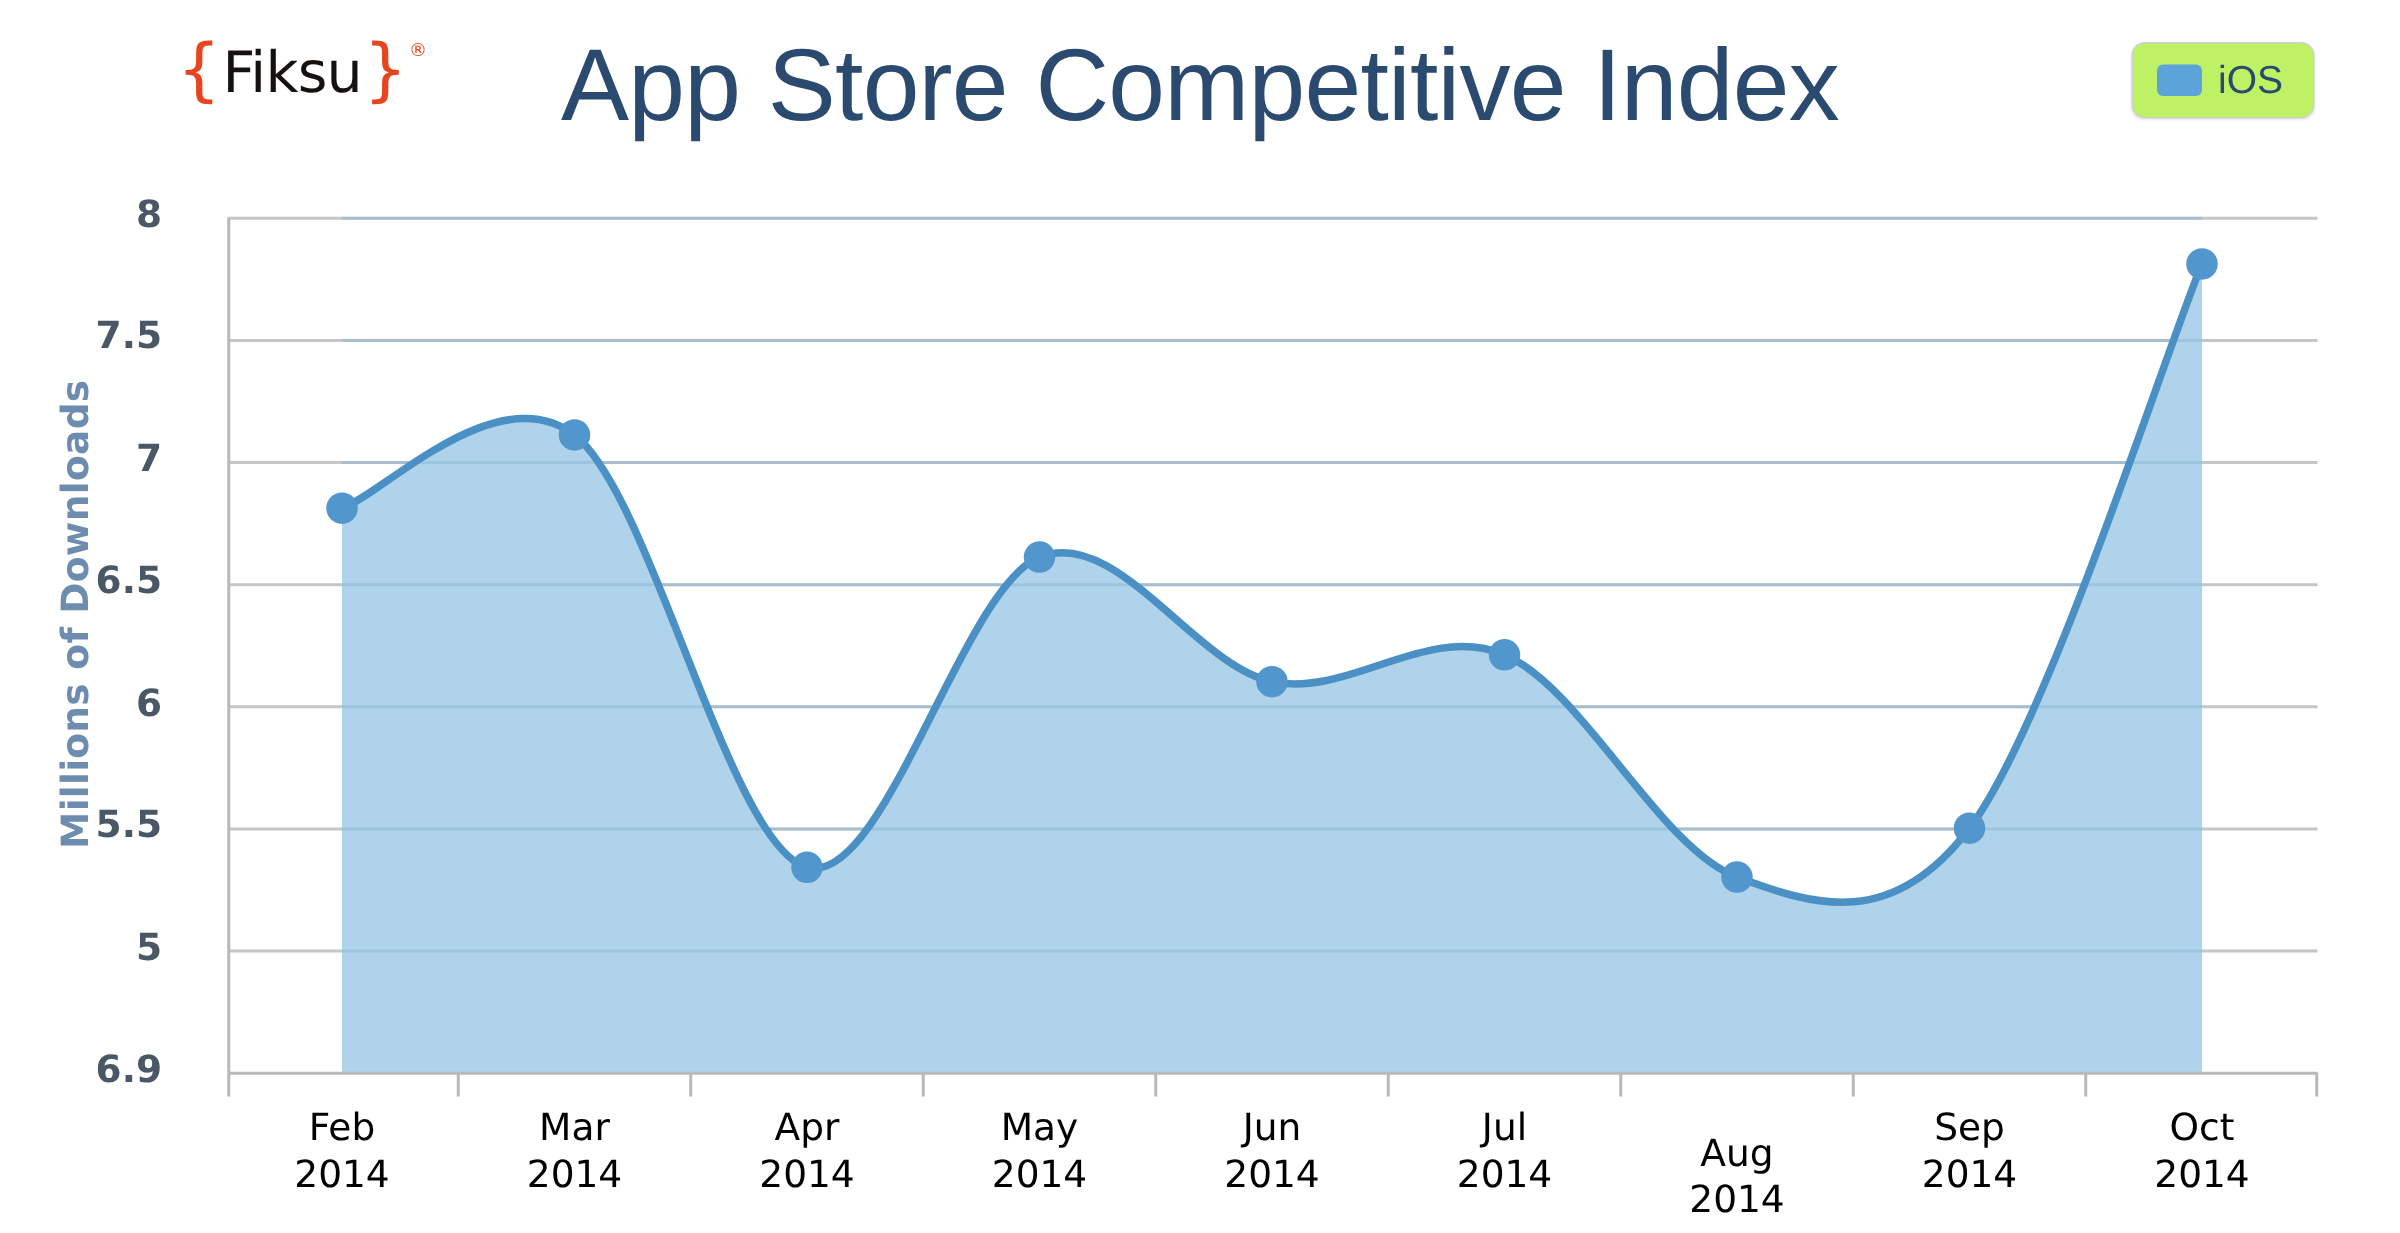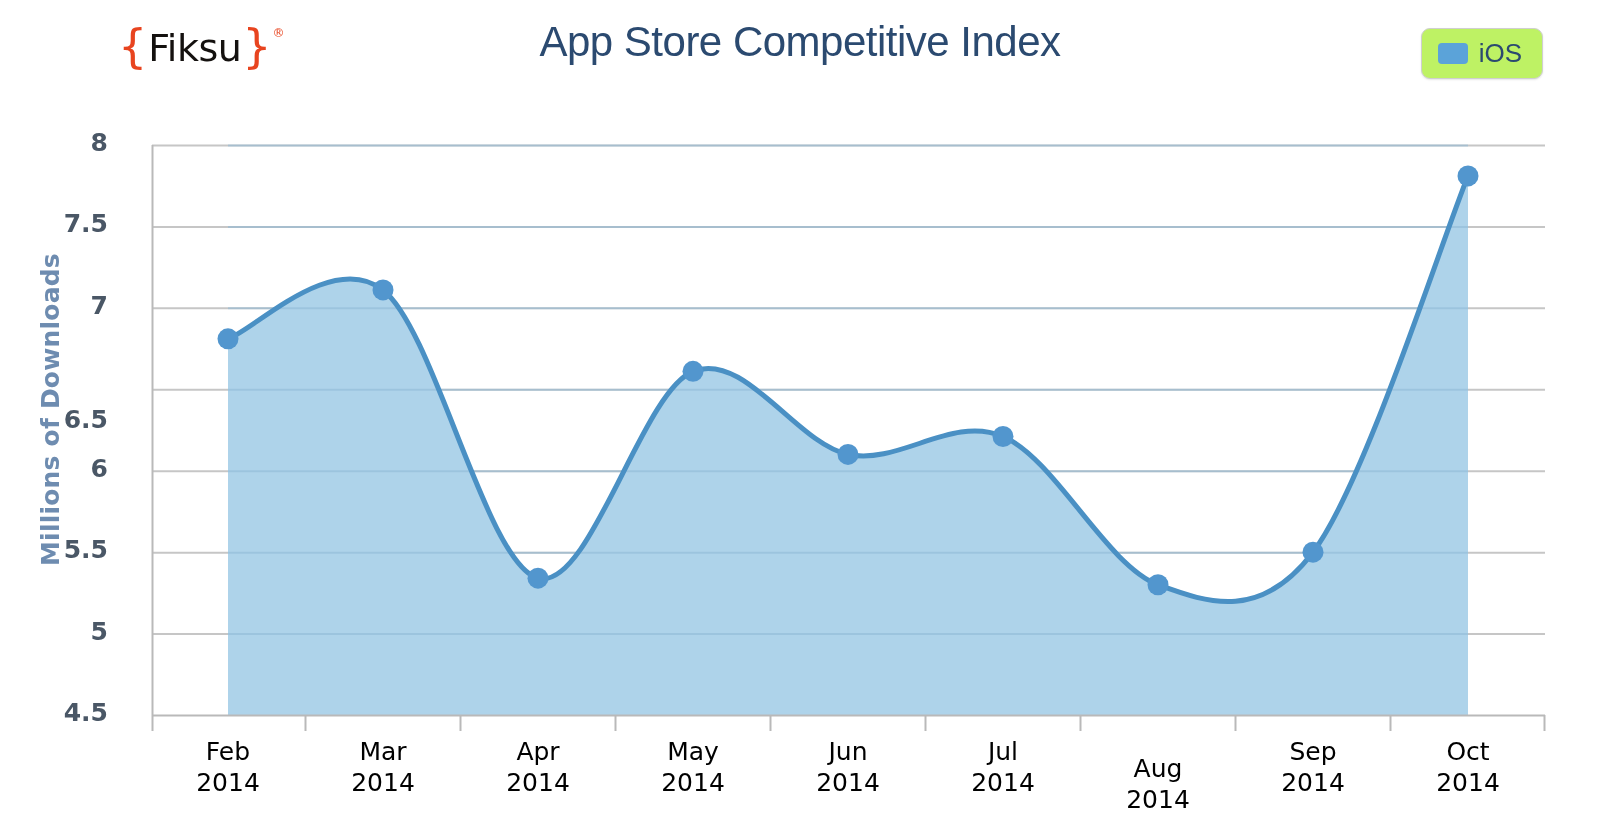--- a/index.html
+++ b/index.html
@@ -55,21 +55,21 @@
     margin-top: 4px;
     margin-left: 1px;
   }
 
   #chart-title {
     position: absolute;
     left: 300px;
     top: 18px;
     width: 1000px;
     text-align: center;
-    font-size: 42px;
+    font-size: 68px;
     font-weight: 400;
     color: #2b4a70;
     letter-spacing: -0.5px;
     white-space: nowrap;
   }
 
   #legend {
     position: absolute;
     right: 57px;
     top: 28px;
@@ -211,25 +211,25 @@
         <line x1="1080.5" y1="715" x2="1080.5" y2="731" stroke="#b9b9b9" stroke-width="2"></line>
         <line x1="1235.5" y1="715" x2="1235.5" y2="731" stroke="#b9b9b9" stroke-width="2"></line>
         <line x1="1390.5" y1="715" x2="1390.5" y2="731" stroke="#b9b9b9" stroke-width="2"></line>
       </g>
   </svg>
 
   <div id="ylabels">
       <div class="ytick-label" style="left: 18px; top: 128px;">8</div>
       <div class="ytick-label" style="left: 18px; top: 209.429px;">7.5</div>
       <div class="ytick-label" style="left: 18px; top: 290.857px;">7</div>
-      <div class="ytick-label" style="left: 18px; top: 372.286px; margin-top: 33px;">6.5</div>
+      <div class="ytick-label" style="left: 18px; top: 372.286px;">6.5</div>
       <div class="ytick-label" style="left: 18px; top: 453.714px;">6</div>
       <div class="ytick-label" style="left: 18px; top: 535.143px;">5.5</div>
       <div class="ytick-label" style="left: 18px; top: 616.571px;">5</div>
-      <div class="ytick-label" style="left: 18px; top: 698px;">4.5</div>
+      <div class="ytick-label" style="left: 18px; top: 698px;">6.9</div>
     </div>
   <div id="ylabel">Millions of Downloads</div>
   <div id="xlabels">
       <div class="xtick-label" style="left: 148px; top: 737px;">
         <span class="m">Feb</span>
         <span class="y">2014</span>
       </div>
       <div class="xtick-label" style="left: 303px; top: 737px;">
         <span class="m">Mar</span>
         <span class="y">2014</span>

